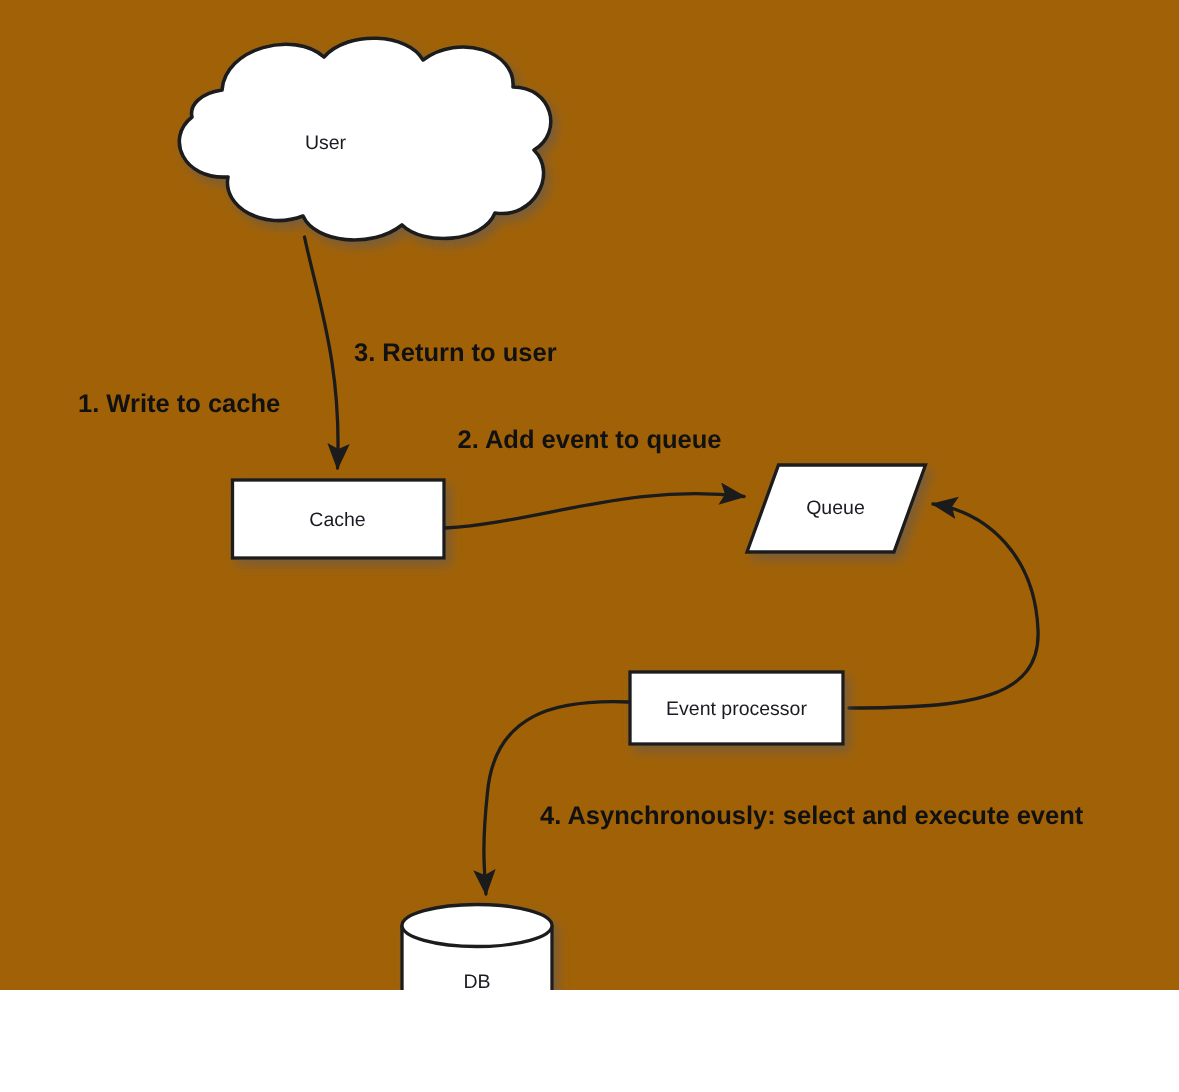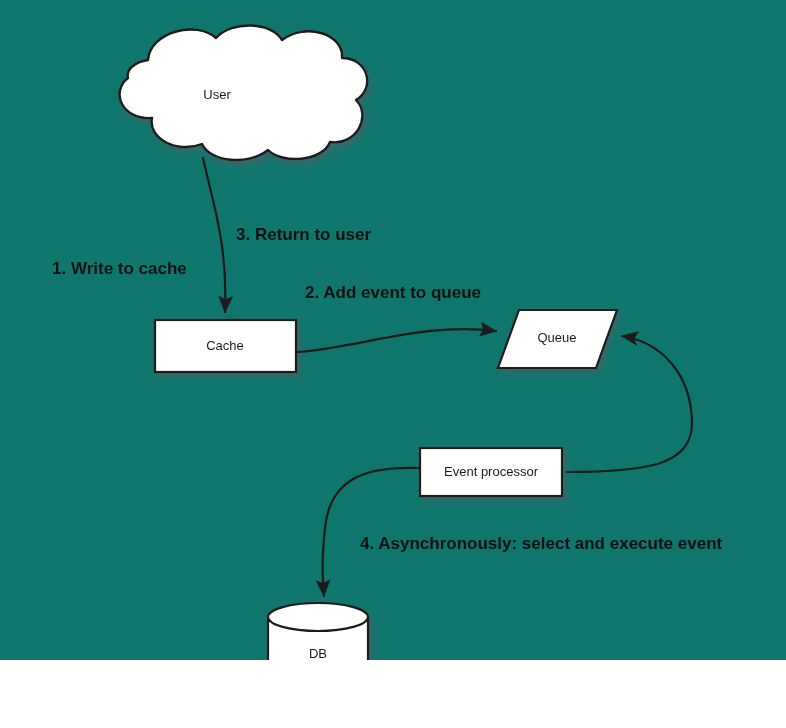--- a/index.html
+++ b/index.html
@@ -7,21 +7,21 @@
     padding: 0;
     background: #ffffff;
   }
   body {
     font-family: "Liberation Sans", sans-serif;
   }
   #canvas {
     position: relative;
     width: 786px;
     height: 660px;
-    background: #0f766e;
+    background: #a16207;
     overflow: hidden;
   }
   svg#diagram {
     position: absolute;
     left: 0;
     top: 0;
     width: 786px;
     height: 728px;
   }
   .node-label {

